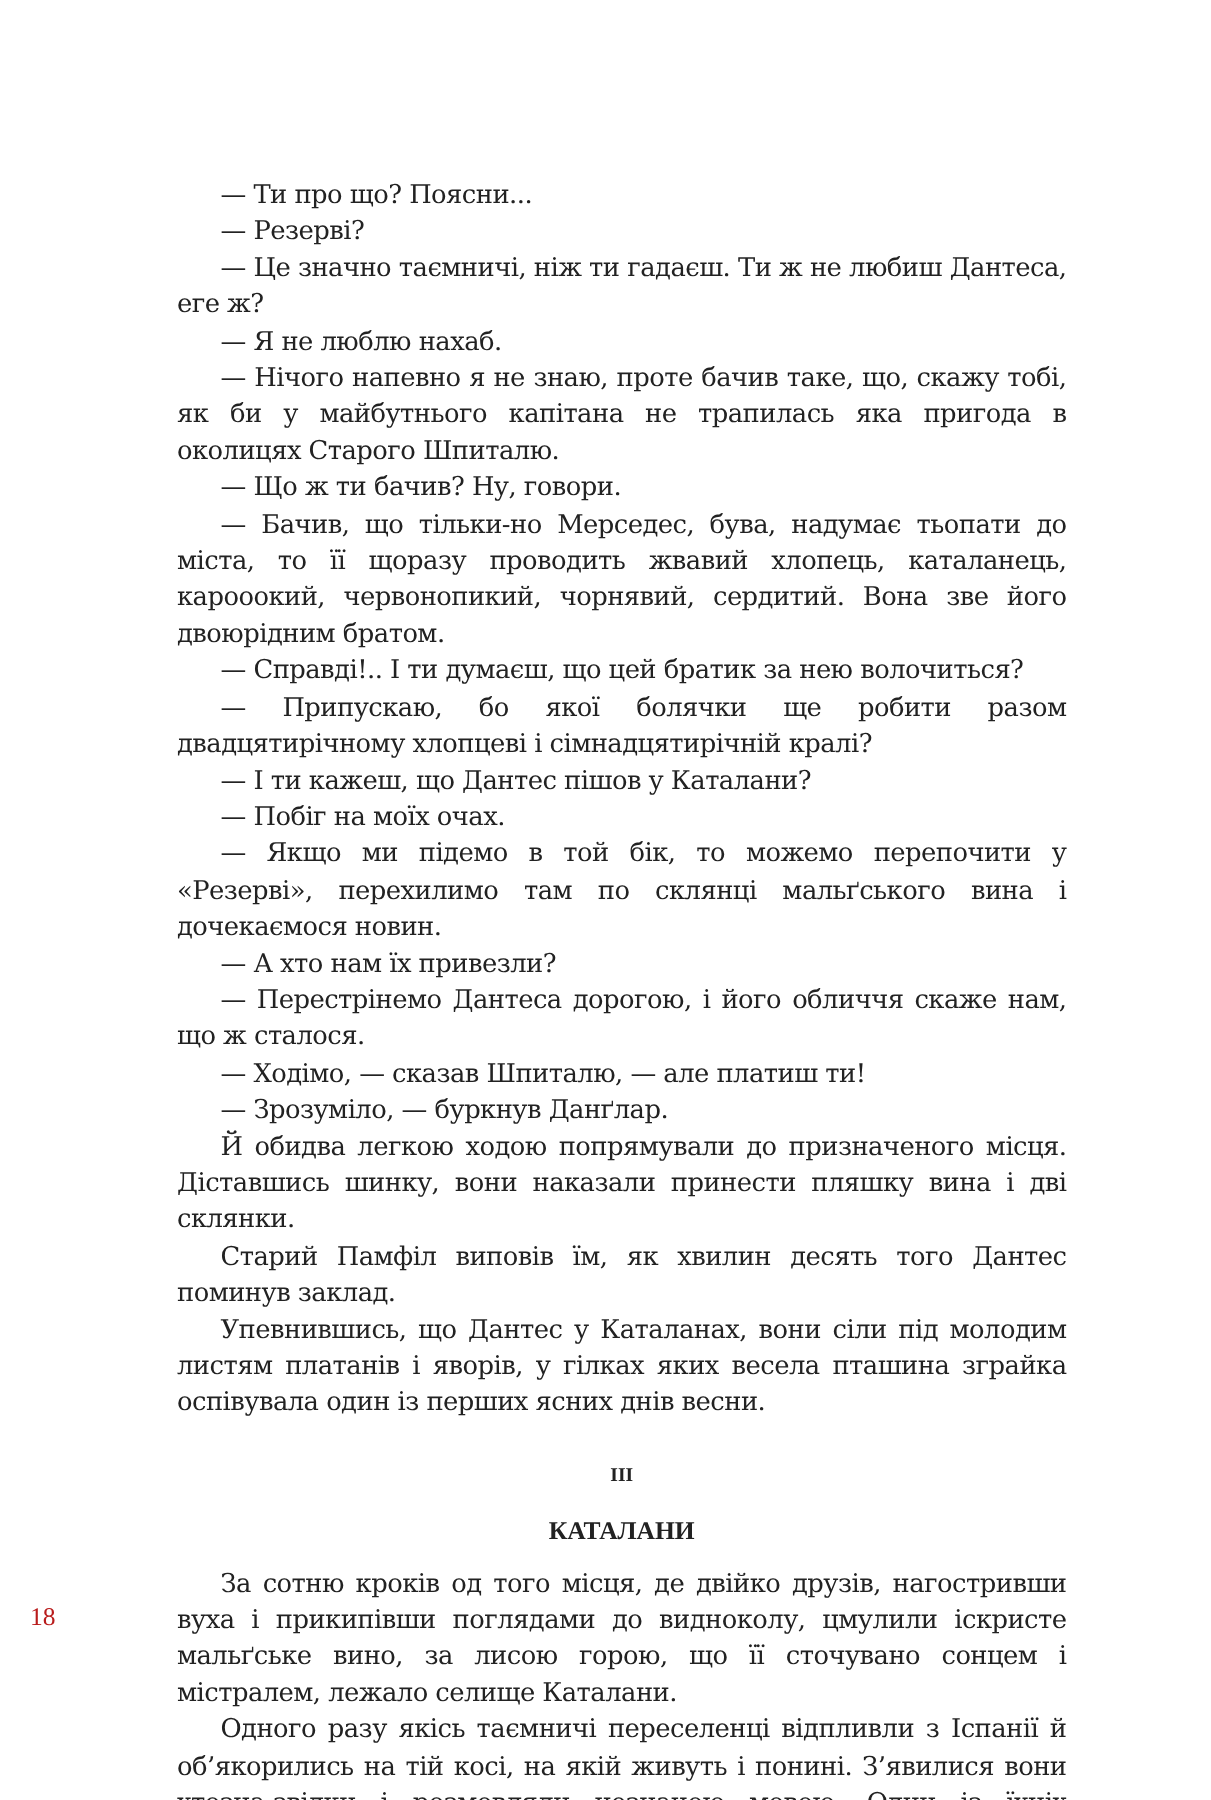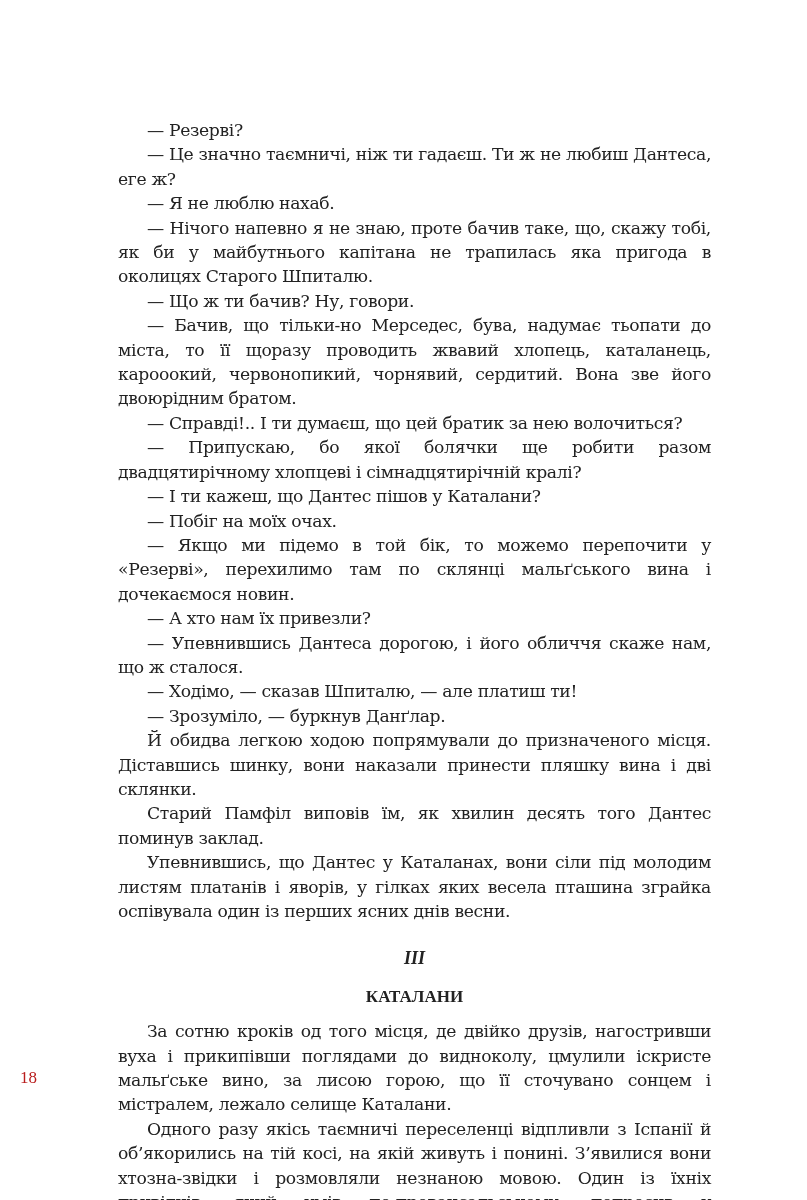--- a/index.html
+++ b/index.html
@@ -17,50 +17,51 @@
     letter-spacing: -0.35px;
   }
   .page p { margin: 0; text-indent: 29px; }
   .heading {
     text-align: center;
     text-indent: 0 !important;
     font-family: "Liberation Serif", serif;
     font-weight: bold;
     letter-spacing: 0;
   }
-  .h-num { margin-top: 23px !important; font-size: 18px; font-style: italic; }
+  .h-num { margin-top: 23px !important; font-size: 13px; }
   .h-title { margin-top: 14px !important; margin-bottom: 10px !important; font-size: 17px; }
   .page-number {
     position: absolute;
     left: 0; right: 0;
     top: 1068px;
     font-family: "Liberation Serif", serif;
     font-size: 17px;
     color: #b91c1c;
     padding-left: 20px;
   }
 </style>
 </head>
 <body>
 
 <div class="page">
   <div>
+    <p>— Ти про що? Поясни...</p>
     <p>— Резерві?</p>
     <p>— Це значно таємничі, ніж ти гадаєш. Ти ж не любиш Дантеса, еге ж?</p>
     <p>— Я не люблю нахаб.</p>
     <p>— Нічого напевно я не знаю, проте бачив таке, що, скажу тобі, як би у майбутнього капітана не трапилась яка пригода в околицях Старого Шпиталю.</p>
     <p>— Що ж ти бачив? Ну, говори.</p>
     <p>— Бачив, що тільки-но Мерседес, бува, надумає тьопати до міста, то її щоразу проводить жвавий хлопець, каталанець, карооокий, червонопикий, чорнявий, сердитий. Вона зве його двоюрідним братом.</p>
     <p>— Справді!.. І ти думаєш, що цей братик за нею волочиться?</p>
     <p>— Припускаю, бо якої болячки ще робити разом двадцятирічному хлопцеві і сімнадцятирічній кралі?</p>
     <p>— І ти кажеш, що Дантес пішов у Каталани?</p>
     <p>— Побіг на моїх очах.</p>
     <p>— Якщо ми підемо в той бік, то можемо перепочити у «Резерві», перехилимо там по склянці мальґського вина і дочекаємося новин.</p>
     <p>— А хто нам їх привезли?</p>
-    <p>— Упевнившись Дантеса дорогою, і його обличчя скаже нам, що ж сталося.</p>
+    <p>— Перестрінемо Дантеса дорогою, і його обличчя скаже нам, що ж сталося.</p>
     <p>— Ходімо, — сказав Шпиталю, — але платиш ти!</p>
     <p>— Зрозуміло, — буркнув Данґлар.</p>
     <p>Й обидва легкою ходою попрямували до призначеного місця. Діставшись шинку, вони наказали принести пляшку вина і дві склянки.</p>
     <p>Старий Памфіл виповів їм, як хвилин десять того Дантес поминув заклад.</p>
     <p>Упевнившись, що Дантес у Каталанах, вони сіли під молодим листям платанів і яворів, у гілках яких весела пташина зграйка оспівувала один із перших ясних днів весни.</p>
   </div>
 
   <p class="heading h-num">III</p>
   <p class="heading h-title">КАТАЛАНИ</p>
 

